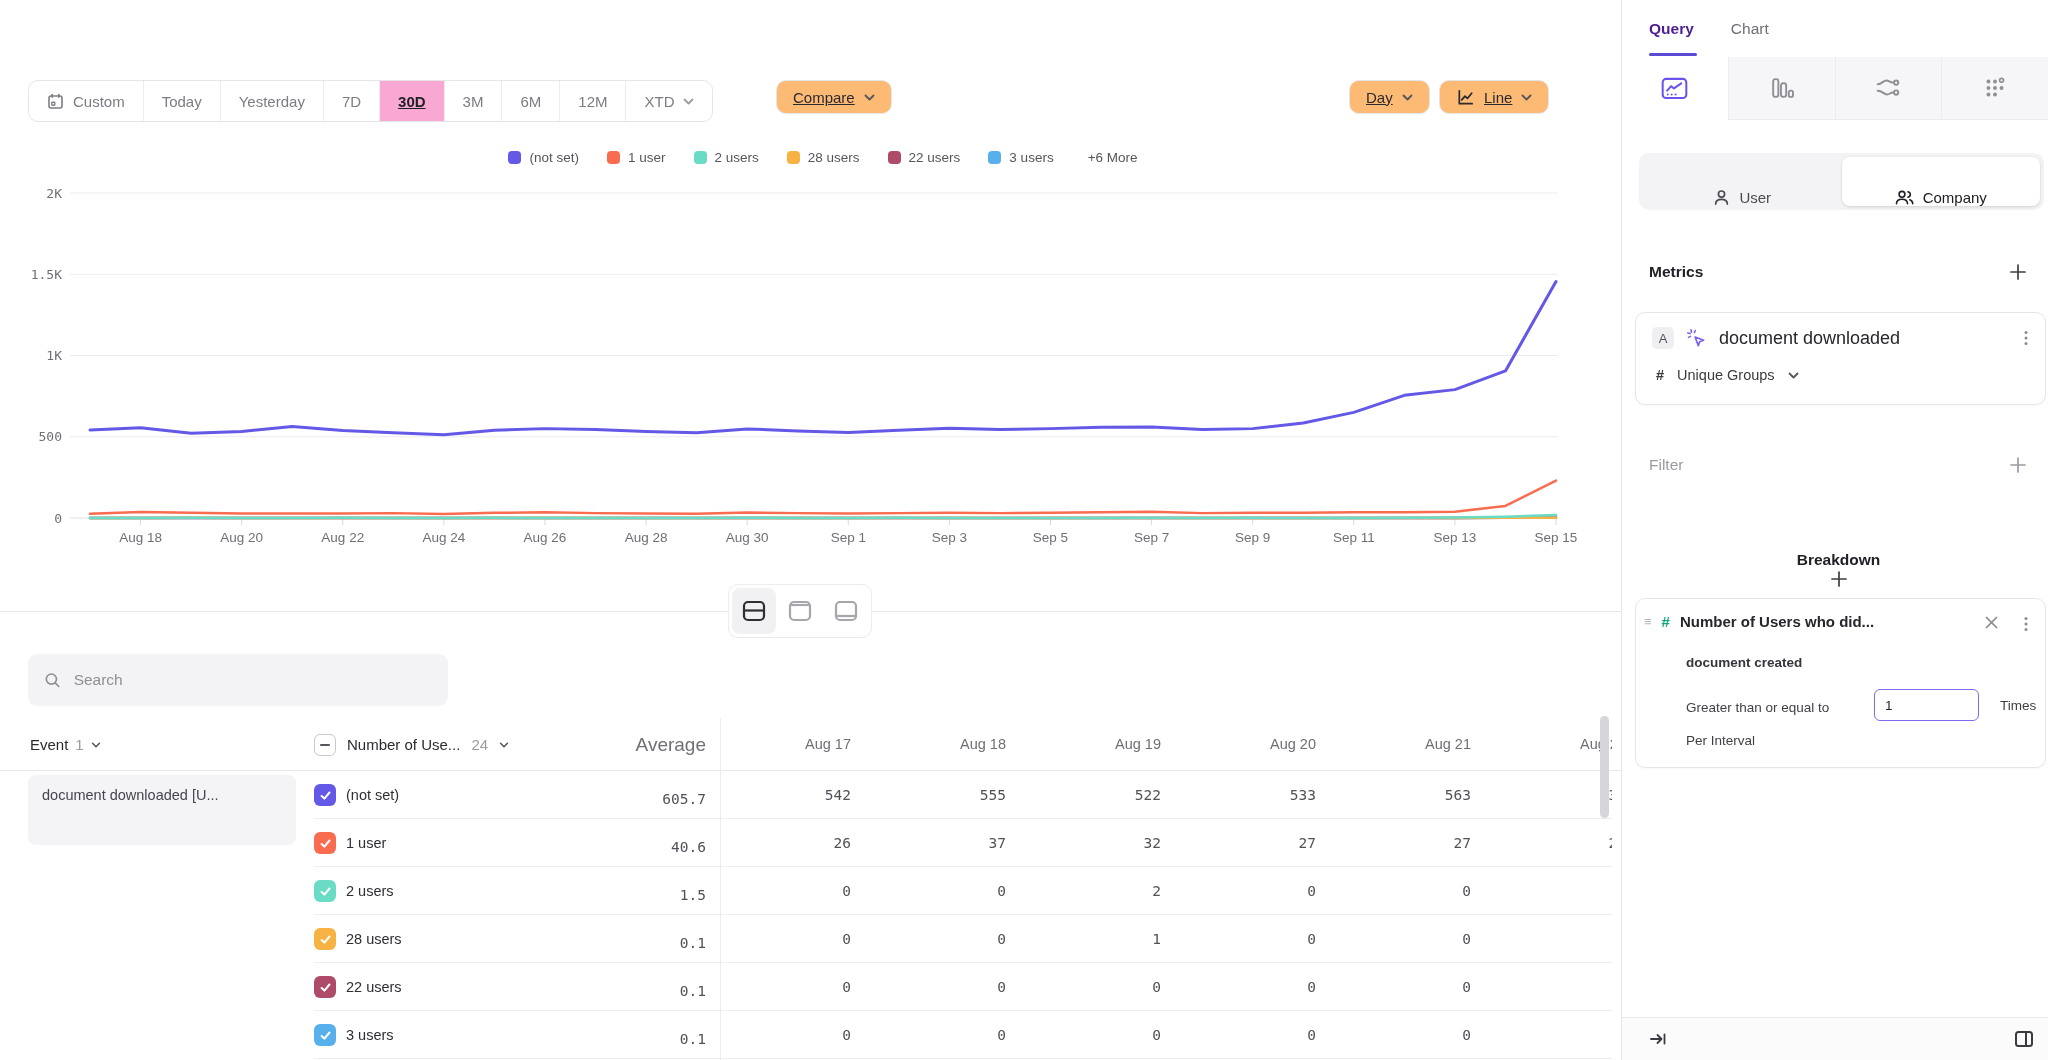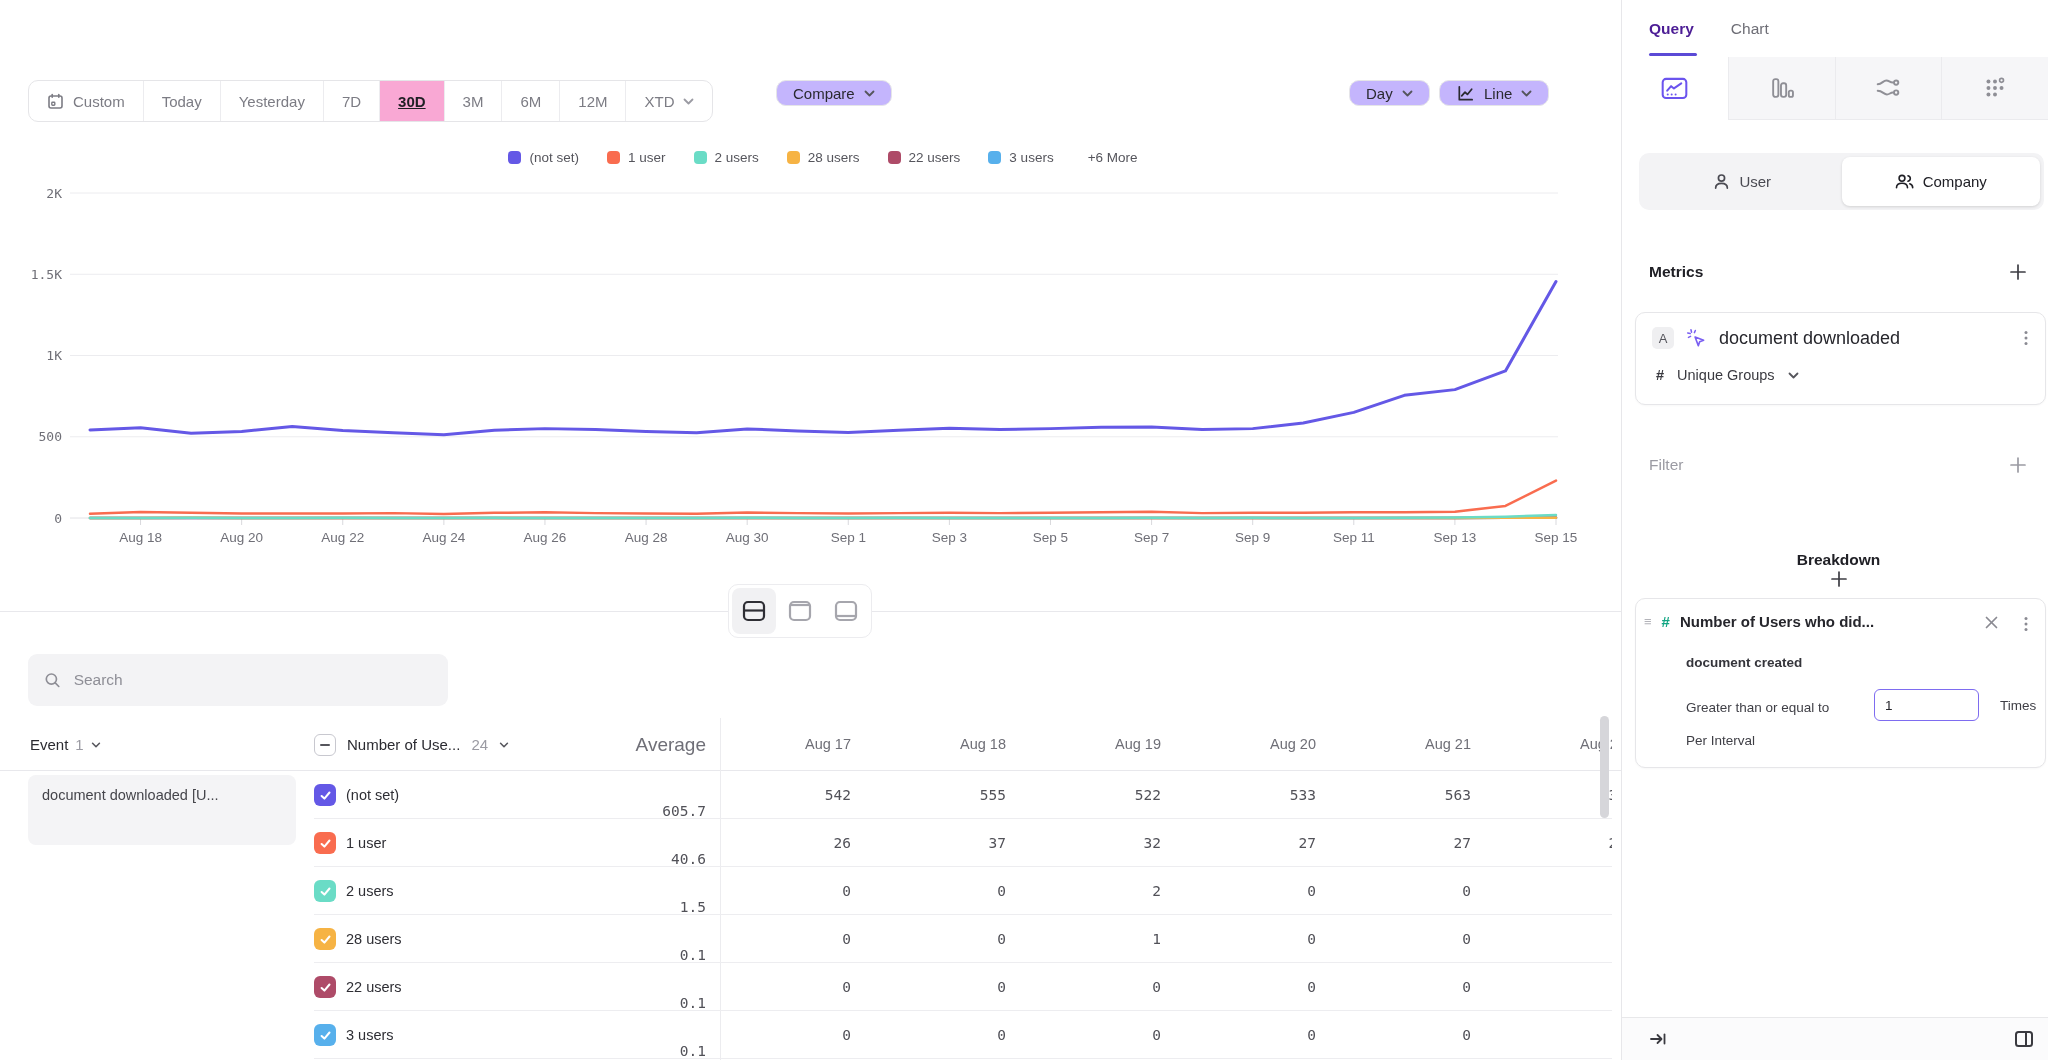--- a/index.html
+++ b/index.html
@@ -10,23 +10,23 @@
   
   #main { position:absolute; left:0; top:0; width:1621px; height:1060px; }
 
   
   #range-group { position:absolute; left:28px; top:80px; height:42px; display:flex;
     border:1px solid #e5e5e8; border-radius:10px; overflow:hidden; background:#fff; }
   .rseg { display:flex; align-items:center; gap:9px; padding:0 18px; font-size:15px;
     color:#7c7c84; border-left:1px solid #ececef; cursor:pointer; white-space:nowrap; }
   .rseg:first-child { border-left:none; }
   .rseg.sel { background:#f9a8d4; color:#1f1f24; font-weight:bold;text-decoration:underline; }
-  .btn { position:absolute; top:80px; height:26px; display:flex; align-items:center; gap:9px;
+  .btn { position:absolute; top:80px; height:34px; display:flex; align-items:center; gap:9px;
     padding:0 16px; border:1px solid #e5e5e8; border-radius:10px; font-size:15px; color:#2a2a30;
-    background:#c4b5fd; cursor:pointer; white-space:nowrap; }
+    background:#fdba74; cursor:pointer; white-space:nowrap;text-decoration:underline; }
 
   
   #legend { position:absolute; left:90px; top:150px; width:1466px; display:flex;
     justify-content:center; gap:28px; align-items:center; }
   .leg-item { display:flex; align-items:center; gap:8px; font-size:13.5px; color:#55555c; }
   .leg-sw { width:13px; height:13px; border-radius:4px; }
   .leg-more { font-size:13.5px; color:#55555c; margin-left:6px; }
 
   
   #chart-svg { position:absolute; left:0; top:130px; }
@@ -68,21 +68,21 @@
 
   #tbody { position:absolute; left:0; top:771px; width:1621px; }
   .trow { position:relative; height:48px; }
   .trow .sep { position:absolute; left:314px; right:9px; bottom:0; height:1px; background:#ededf0; }
   .cbx { position:absolute; left:314px; top:13px; width:22px; height:22px; border-radius:6px;
     display:flex; align-items:center; justify-content:center; cursor:pointer; }
   .cbx.indet { position:relative; left:0; top:0; background:#fff; border:1.5px solid #c8c8cf; flex:none; }
   .indet-bar { width:10px; height:2px; background:#55555c; border-radius:1px; }
   .rlabel { position:absolute; left:346px; top:0; height:48px; display:flex; align-items:center;
     font-size:14.5px; color:#2e2e34; }
-  .ravg { position:absolute; left:560px; top:16px; width:146px; height:48px; display:flex;
+  .ravg { position:absolute; left:560px; top:4px; width:146px; height:48px; display:flex;
     align-items:center; justify-content:flex-end; font-family:"DejaVu Sans Mono", monospace;
     font-size:14.5px; color:#515158; }
   .trow .dcell { font-family:"DejaVu Sans Mono", monospace; color:#515158; }
 
   #v-scrollbar { position:absolute; left:1600px; top:716px; width:9px; height:102px;
     border-radius:5px; background:#d6d6da; }
 
   
   #sidebar { position:absolute; left:1621px; top:0; width:427px; height:1060px;
     border-left:1px solid #e7e7ea; background:#fff; }
@@ -91,21 +91,21 @@
   .sb-tab.active { color:#4c1d95; font-weight:bold; }
   #tab-underline { position:absolute; left:27px; top:53px; width:48px; height:3px;
     background:#5b4ad6; border-radius:2px; }
   #charttype-row { display:flex; height:63px; }
   .ct-cell { flex:1; display:flex; align-items:center; justify-content:center; cursor:pointer;
     color:#8f8f96; background:#f6f6f8; border-left:1px solid #ebebee; border-bottom:1px solid #ebebee; }
   .ct-cell.active { background:#fff; color:#6b54ee; border-left:none; border-bottom:none; }
 
   #scope-toggle { position:absolute; left:17px; top:153px; width:405px; height:57px;
     background:#f3f3f5; border-radius:10px; padding:4px; display:flex; }
-  .scope-seg { flex:1; display:flex; align-items:center; justify-content:center; gap:9px;
+  .scope-seg { flex:1; display:flex; align-items:flex-end; justify-content:center; gap:9px;
     font-size:15px; color:#4a4a52; border-radius:8px; cursor:pointer; }
   .scope-seg.active { background:#fff; color:#202026; box-shadow:0 1px 3px rgba(0,0,0,.14); }
 
   .sec-head { position:absolute; left:27px; right:20px; display:flex; align-items:center;
     justify-content:space-between; }
   .sec-title { font-size:15.5px; font-weight:bold; color:#202026; }
   .sec-title.muted { color:#9b9ba3; font-weight:normal; }
   .plus { width:20px; height:20px; color:#3c3c43; cursor:pointer; }
   .plus.muted { color:#9b9ba3; }
 

